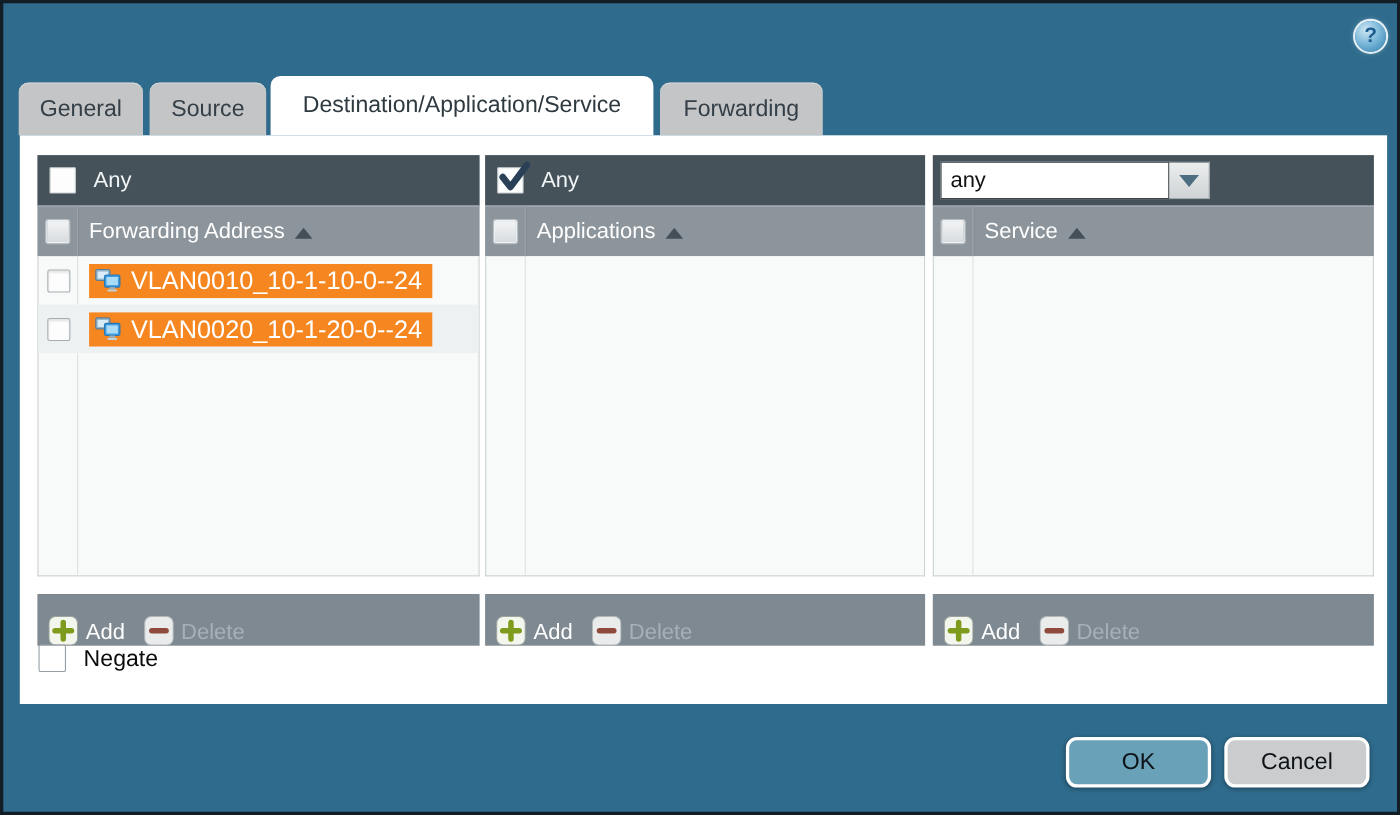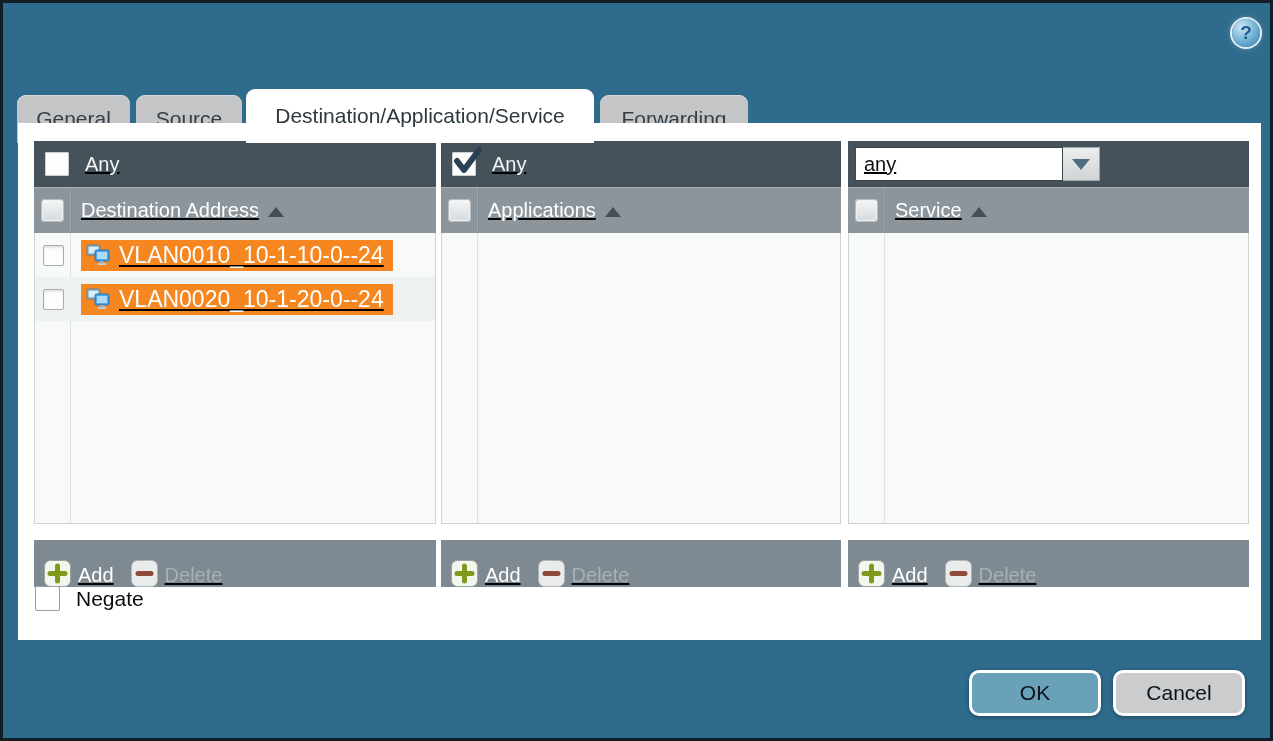--- a/index.html
+++ b/index.html
@@ -25,36 +25,35 @@
     display:flex;align-items:center;justify-content:center;
     color:#1c5d92;font-size:19px;font-weight:bold;cursor:pointer;
   }
   
   .tab{
     position:absolute;top:72px;height:48px;box-sizing:border-box;
     background:#c4c5c6;border-radius:9px 9px 0 0;
     display:flex;align-items:center;justify-content:center;
     font-size:21px;color:#343f47;cursor:pointer;
     box-shadow:inset 0 1px 0 #d9dadb;
-    margin-top:20px;
   }
   .tab.active{
     top:66px;height:54px;background:#ffffff;color:#2e3940;box-shadow:none;z-index:3;
   }
   .tab-general{left:14px;width:113px;}
   .tab-source{left:133px;width:106px;}
   .tab-dest{left:243px;width:348px;}
   .tab-forwarding{left:597px;width:148px;}
   
   .panel{
     position:absolute;left:15px;top:120px;width:1243px;height:517px;
     background:#ffffff;z-index:2;
   }
   
-  .col{position:absolute;top:18px;height:416px;text-decoration:underline;}
+  .col{position:absolute;top:18px;height:416px;}
   .col1{left:16px;width:402px;}
   .col2{left:423px;width:400px;}
   .col3{left:830px;width:401px;}
   .col-bar{
     height:46px;background:#46525a;display:flex;align-items:center;
     padding-left:6px;box-sizing:border-box;
   }
   .col-bar .bar-label{color:#f2f5f6;font-size:20px;margin-left:16px;}
   .cb{box-sizing:border-box;display:inline-block;cursor:pointer;}
   .cb-any{
@@ -173,21 +172,21 @@
 
     <div class="col col1">
       <div class="col-bar">
         <span class="cb cb-any"></span>
         <span class="bar-label">Any</span>
       </div>
       <div class="col-header">
         <span class="hdr-cbcell">
           <span class="cb cb-hdr"></span>
         </span>
-        <span class="hdr-label">Destination Address</span>
+        <span class="hdr-label">Forwarding Address</span>
         <span class="sort-asc"></span>
       </div>
       <div class="col-list">
         <div class="list-divider"></div>
         <div class="list-row">
           <span class="cb cb-row"></span>
           <span class="row-pill">
             <svg class="net-icon" viewBox="0 0 26 22">
               <rect x="1" y="1" width="13" height="10" rx="1.5" fill="#8fb3c9" stroke="#5f7d94"></rect>
               <rect x="2.8" y="2.8" width="9.4" height="6.4" fill="#d9ecf8"></rect>

